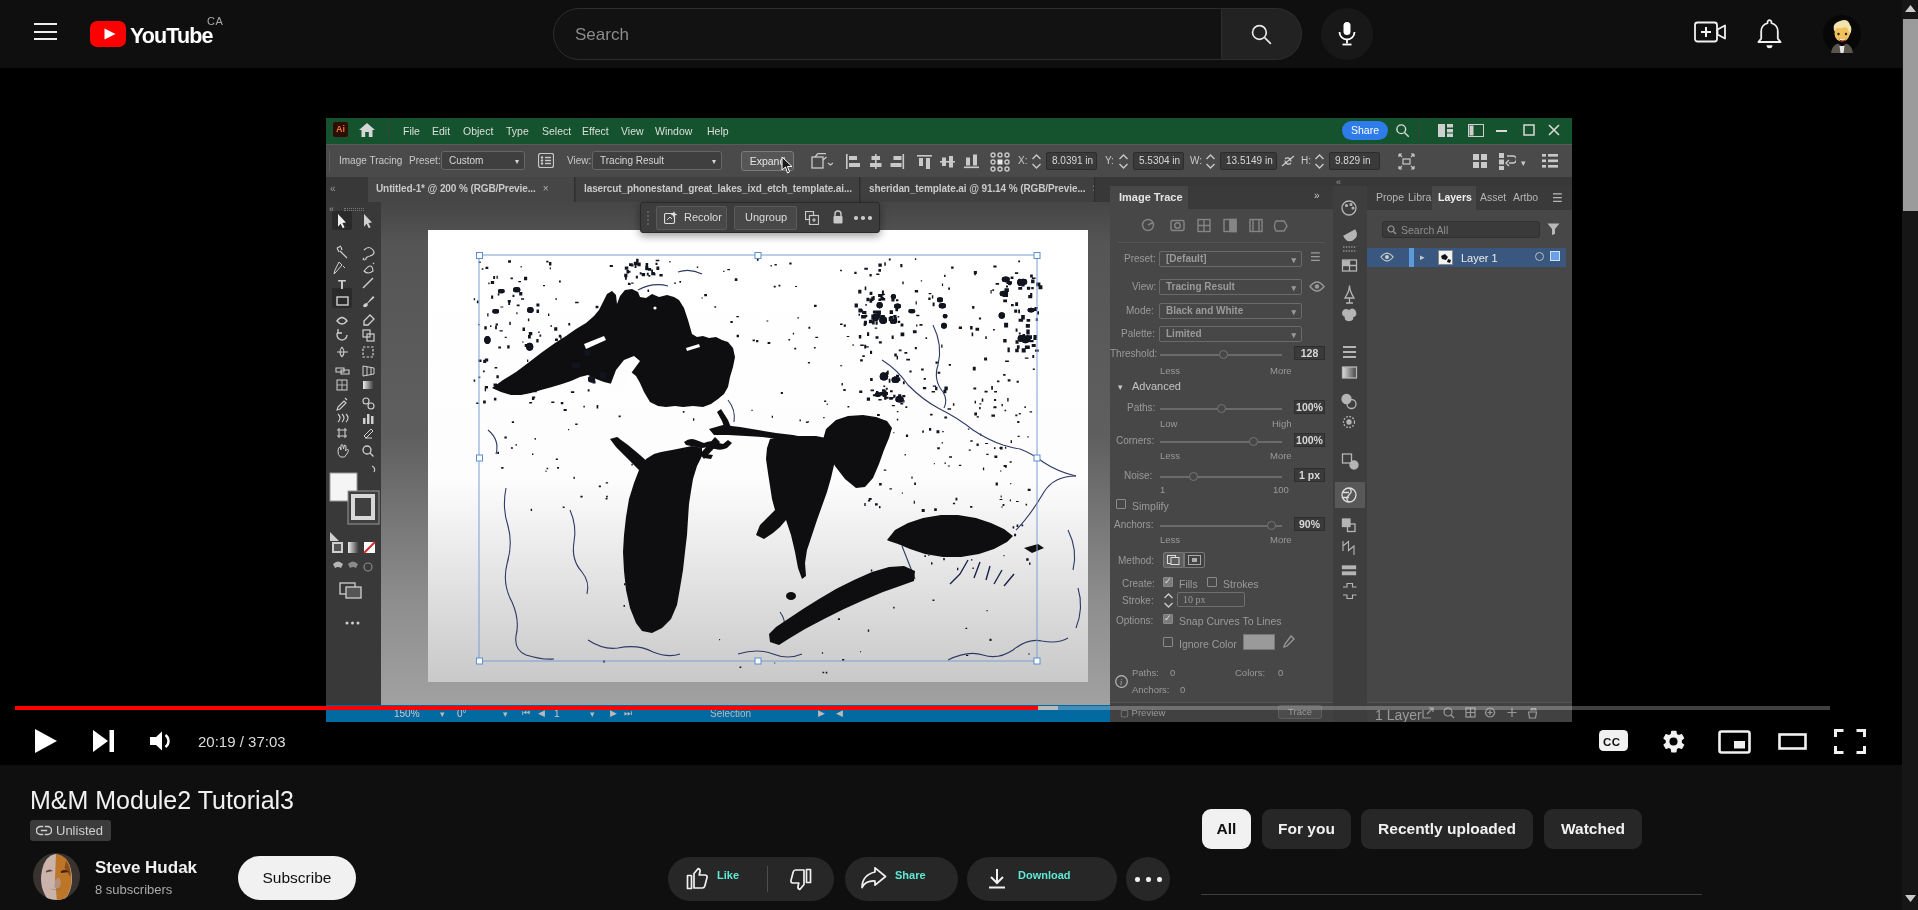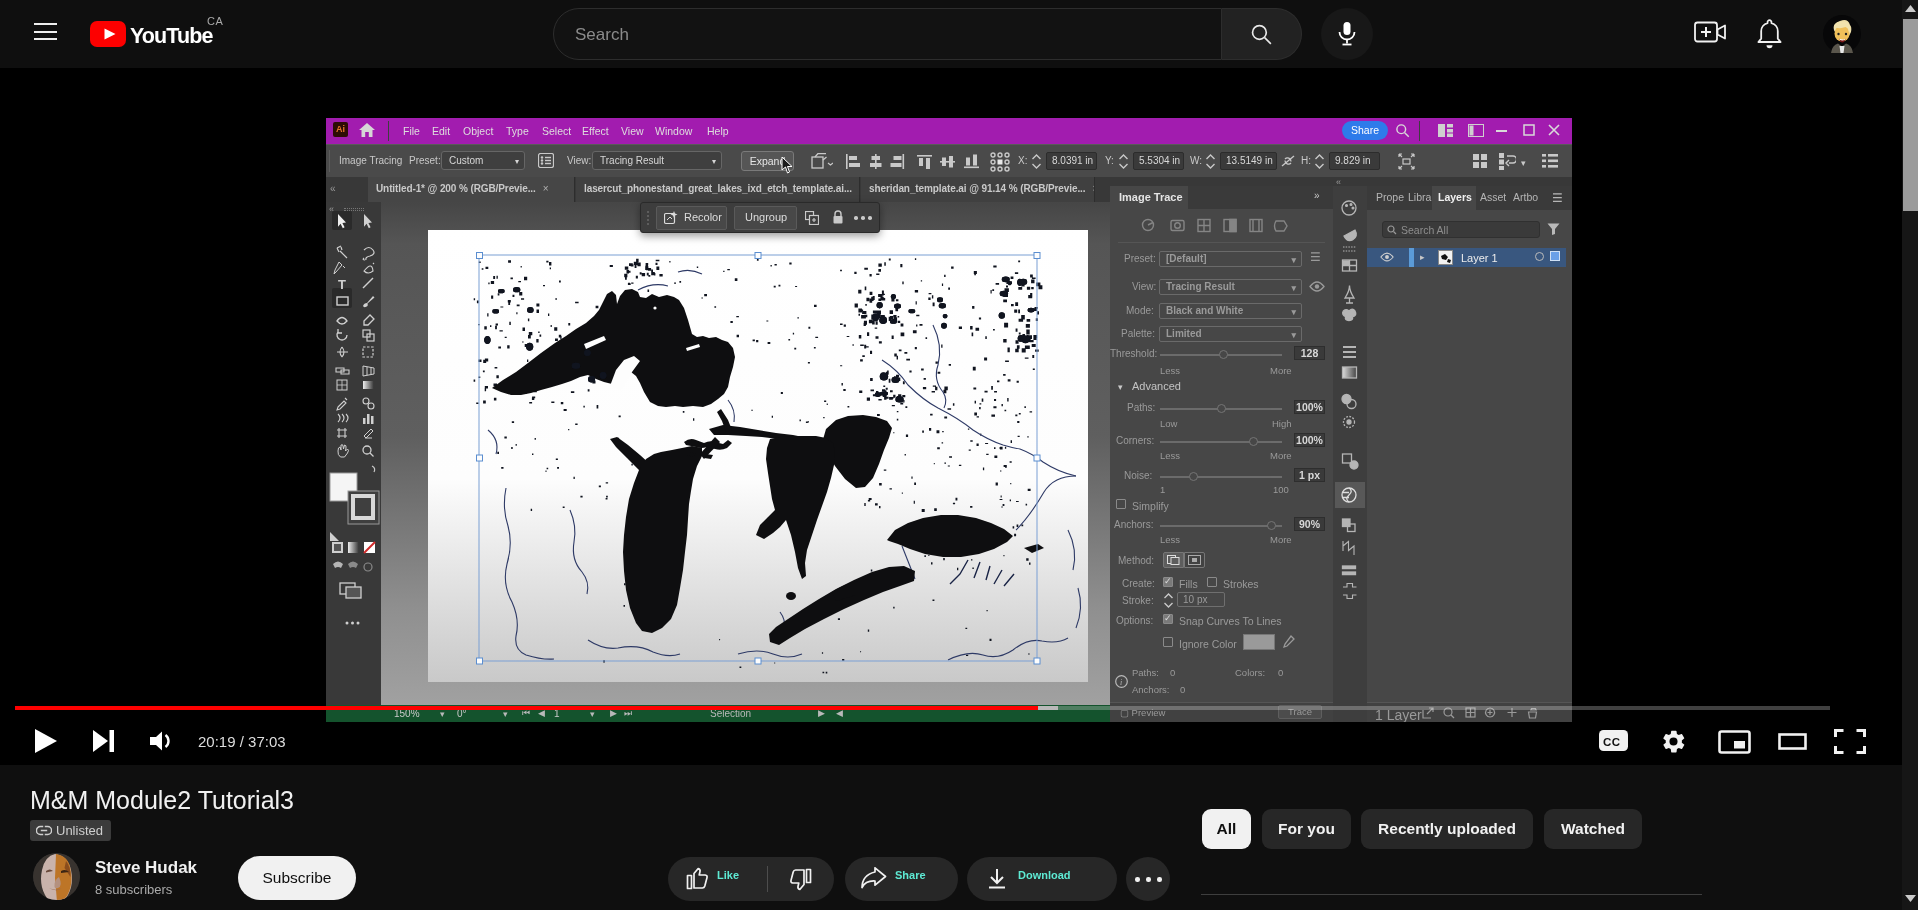--- a/index.html
+++ b/index.html
@@ -20,32 +20,32 @@
 #searchbtn { position:absolute; left:669px; top:0; width:80px; height:52px; background:#222222;
   border:1px solid #2d2d2d; border-left:none; border-radius:0 26px 26px 0; }
 #micbtn { position:absolute; left:1321px; top:8px; width:52px; height:52px; border-radius:50%; background:#181818; }
 .hicon { position:absolute; top:0; }
 
 #player { position:absolute; left:0; top:68px; width:1918px; height:697px; background:#000; }
 
 
 #ai { position:absolute; left:326px; top:50px; width:1246px; height:604px; background:#4d4d4d; overflow:hidden;
   font-family:"Liberation Sans",sans-serif; }
-#ai-title { position:absolute; left:0; top:0; width:1246px; height:26px; background:#a21caf; }
+#ai-title { position:absolute; left:0; top:0; width:1246px; height:26px; background:#14532d; }
 #ai-ctrl { position:absolute; left:0; top:26px; width:1246px; height:33px; background:#4a4a4a; border-top:1px solid #5a5a5a;}
 #ai-tabs { position:absolute; left:0; top:59px; width:1246px; height:25px; background:#383838; }
 #ai-tools { position:absolute; left:0; top:84px; width:55px; height:520px; background:#393939; }
 #ai-canvas { position:absolute; left:55px; top:84px; width:729px; height:520px;
   background:linear-gradient(#464646 0%, #555555 8%, #5f5f5f 45%, #8f8f8f 78%, #a4a4a4 100%); }
 #artboard { position:absolute; left:102px; top:112px; width:660px; height:452px;
   background:linear-gradient(#ffffff 0%, #fdfdfd 55%, #d4d4d4 90%, #c9c9c9 100%); }
 #ai-trace { position:absolute; left:784px; top:68px; width:223px; height:536px; background:#474747; }
 #ai-strip { position:absolute; left:1007px; top:68px; width:34px; height:536px; background:#3e3e3e; }
 #ai-right { position:absolute; left:1041px; top:68px; width:205px; height:536px; background:#474747; }
-#ai-status { position:absolute; left:0; top:587px; width:784px; height:17px; background:#14532d; }
+#ai-status { position:absolute; left:0; top:587px; width:784px; height:17px; background:#0369a1; }
 .aimenu { position:absolute; top:7px; color:#dedede; font-size:10.5px; }
 .ailbl { position:absolute; top:11px; color:#c9c9c9; font-size:10px; }
 .aibox { position:absolute; height:19px; background:#3f3f3f; border:1px solid #666; border-radius:3px;
   color:#d6d6d6; font-size:10px; line-height:17px; }
 .aifld { position:absolute; top:7px; height:18px; background:#3a3a3a; border:1px solid #2c2c2c; border-radius:2px;
   color:#d8d8d8; font-size:10px; line-height:16px; padding-left:5px; }
 .alic { position:absolute; top:9px; width:15px; height:15px; }
 .spin { position:absolute; top:8px; width:11px; height:17px; }
 .aitab { position:absolute; top:0; height:25px; background:#404040; border-right:1px solid #2d2d2d;
   color:#c9c9c9; font-size:10px; font-weight:bold; line-height:24px; padding-left:8px; white-space:nowrap; overflow:hidden; letter-spacing:-0.1px;}
@@ -579,21 +579,21 @@
             <rect x="0.5" y="0.5" width="12" height="9" fill="none" stroke="#aaa"></rect>
             <rect x="4" y="3" width="5" height="4" fill="#aaa"></rect>
           </svg>
         <div class="tracelbl" style="left:12px;top:392px;">Create:</div>
         <div class="chk on" style="left:53px;top:391px;"></div><div class="stx" style="left:69px;top:392px;font-size:10.5px;">Fills</div>
         <div class="chk" style="left:97px;top:391px;"></div><div class="stx" style="left:113px;top:392px;font-size:10.5px;">Strokes</div>
         <div class="tracelbl" style="left:12px;top:409px;">Stroke:</div>
         <svg class="spin" style="left:53px;top:406px;width:11px;height:17px;">
             <use href="#sp"></use>
           </svg>
-        <div style="position:absolute;left:67px;top:406px;width:48px;height:15px;border:1px solid #6f6f6f;border-radius:2px;color:#9a9a9a;font-size:10px;padding:1px 0 0 5px;">10 px</div>
+        <div style="position:absolute;left:67px;top:406px;width:68px;height:15px;border:1px solid #6f6f6f;border-radius:2px;color:#9a9a9a;font-size:10px;padding:1px 0 0 5px;font-family:Liberation Serif, serif;">10 px</div>
         <div class="tracelbl" style="left:6px;top:429px;">Options:</div>
         <div class="chk on" style="left:53px;top:428px;"></div><div class="stx" style="left:69px;top:429px;font-size:10.5px;">Snap Curves To Lines</div>
         <div class="chk" style="left:53px;top:451px;"></div><div class="stx" style="left:69px;top:452px;font-size:10.5px;">Ignore Color</div>
         <div style="position:absolute;left:133px;top:448px;width:32px;height:16px;background:#9a9a9a;border:1px solid #777;"></div>
         <svg style="position:absolute;left:173px;top:449px" width="12" height="14" viewBox="0 0 12 14">
             <path d="M8 1 l3 3 -7 7 -3 1 1 -3 z" fill="none" stroke="#9a9a9a" stroke-width="1.3"></path>
           </svg>
         <div class="stx" style="left:22px;top:481px;">Paths:</div><div class="stx" style="left:60px;top:481px;">0</div>
         <div class="stx" style="left:125px;top:481px;">Colors:</div><div class="stx" style="left:168px;top:481px;">0</div>
         <div class="stx" style="left:22px;top:498px;">Anchors:</div><div class="stx" style="left:70px;top:498px;">0</div>

